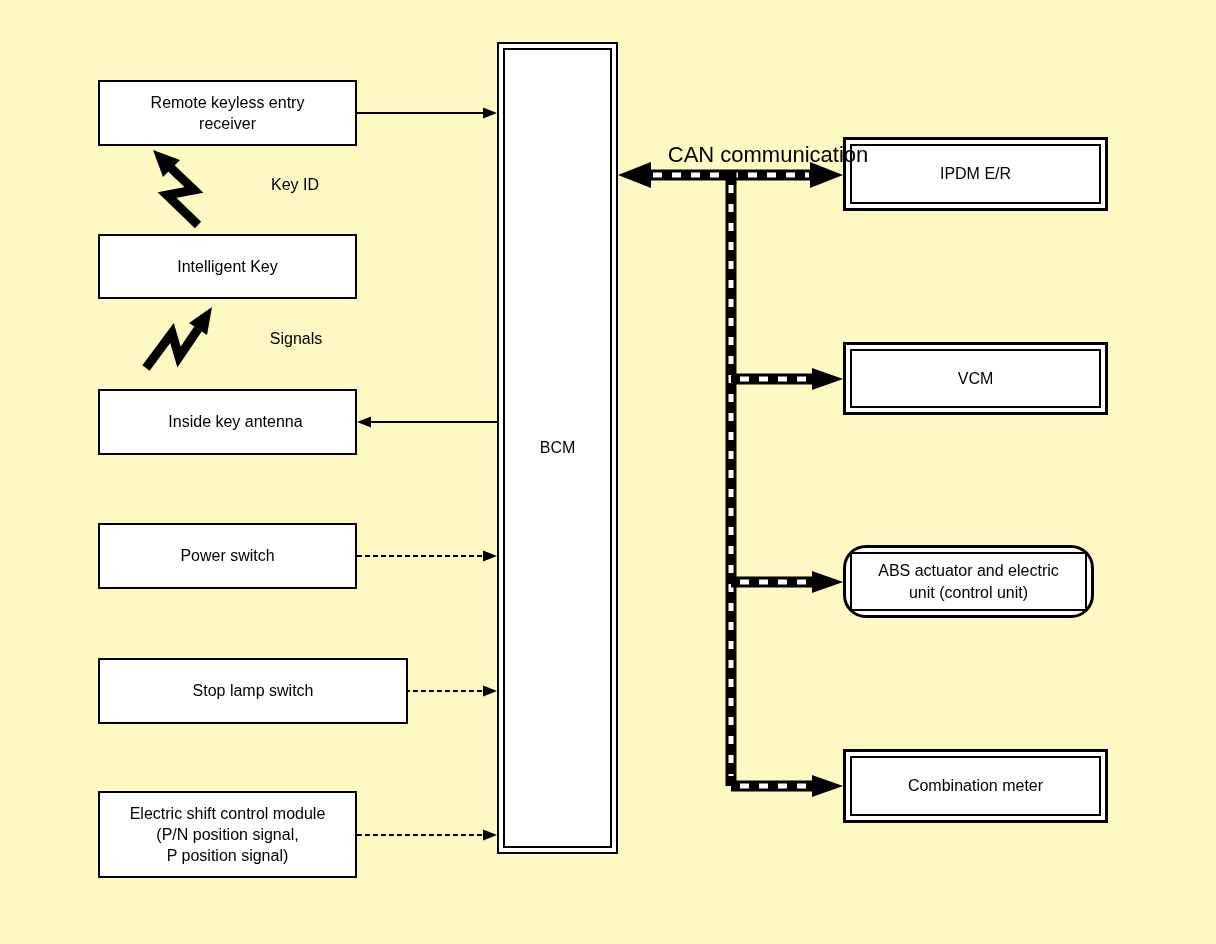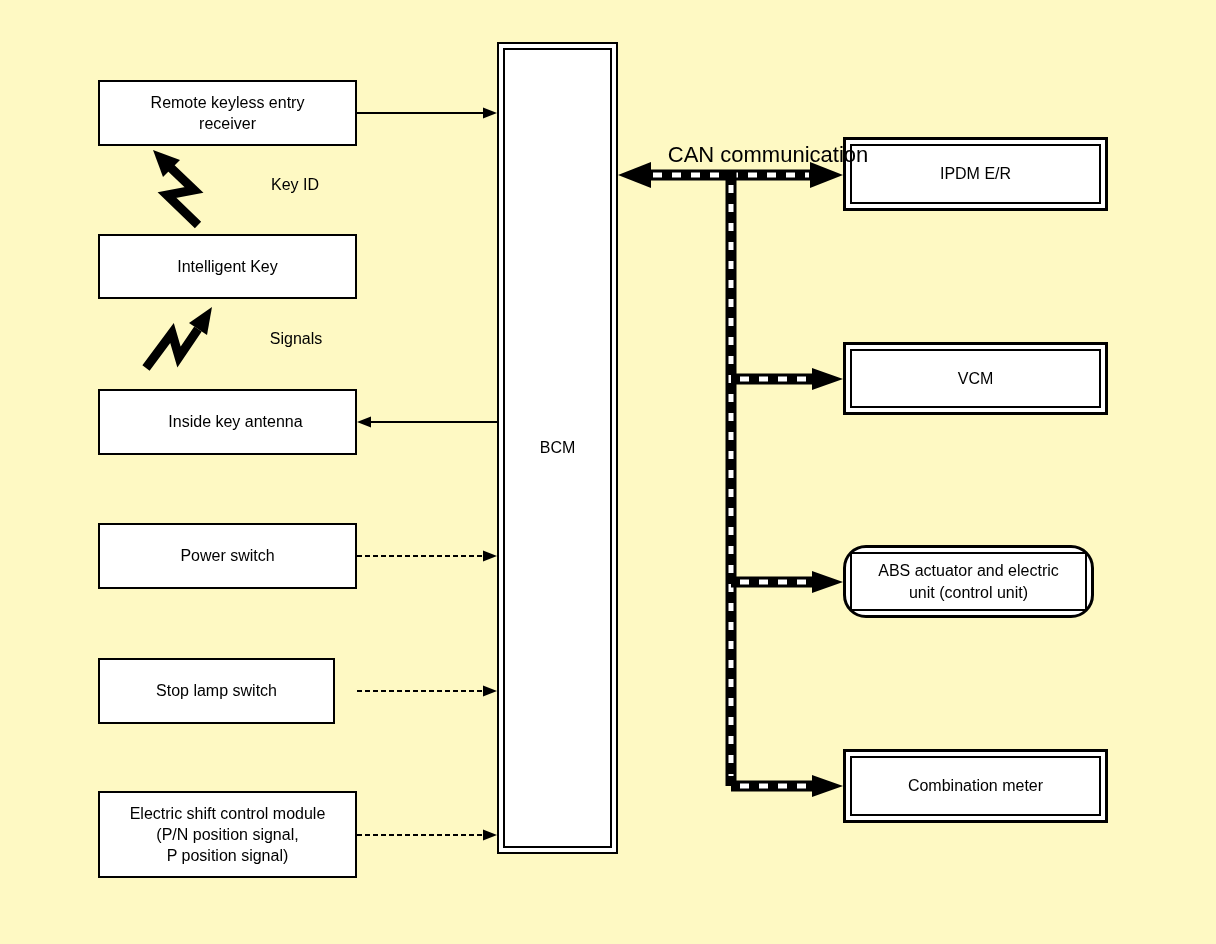--- a/index.html
+++ b/index.html
@@ -141,21 +141,21 @@
 
   <div class="node" style="left:98px; top:80px; width:259px; height:66px;">Remote keyless entry
 receiver</div>
 
   <div class="node" style="left:98px; top:234px; width:259px; height:65px;">Intelligent Key</div>
 
   <div class="node" style="left:98px; top:389px; width:259px; height:66px;padding-left:16px;">Inside key antenna</div>
 
   <div class="node" style="left:98px; top:523px; width:259px; height:66px;">Power switch</div>
 
-  <div class="node" style="left:98px; top:658px; width:237px; height:66px;">Stop lamp switch</div>
+  <div class="node" style="left:98px; top:658px; width:310px; height:66px;">Stop lamp switch</div>
 
   <div class="node" style="left:98px; top:791px; width:259px; height:87px;">Electric shift control module
 (P/N position signal,
 P position signal)</div>
 
   <div class="node bcm" style="left:497px; top:42px; width:121px; height:812px;">
     <div class="inner">
       <span>BCM</span>
     </div>
   </div>

